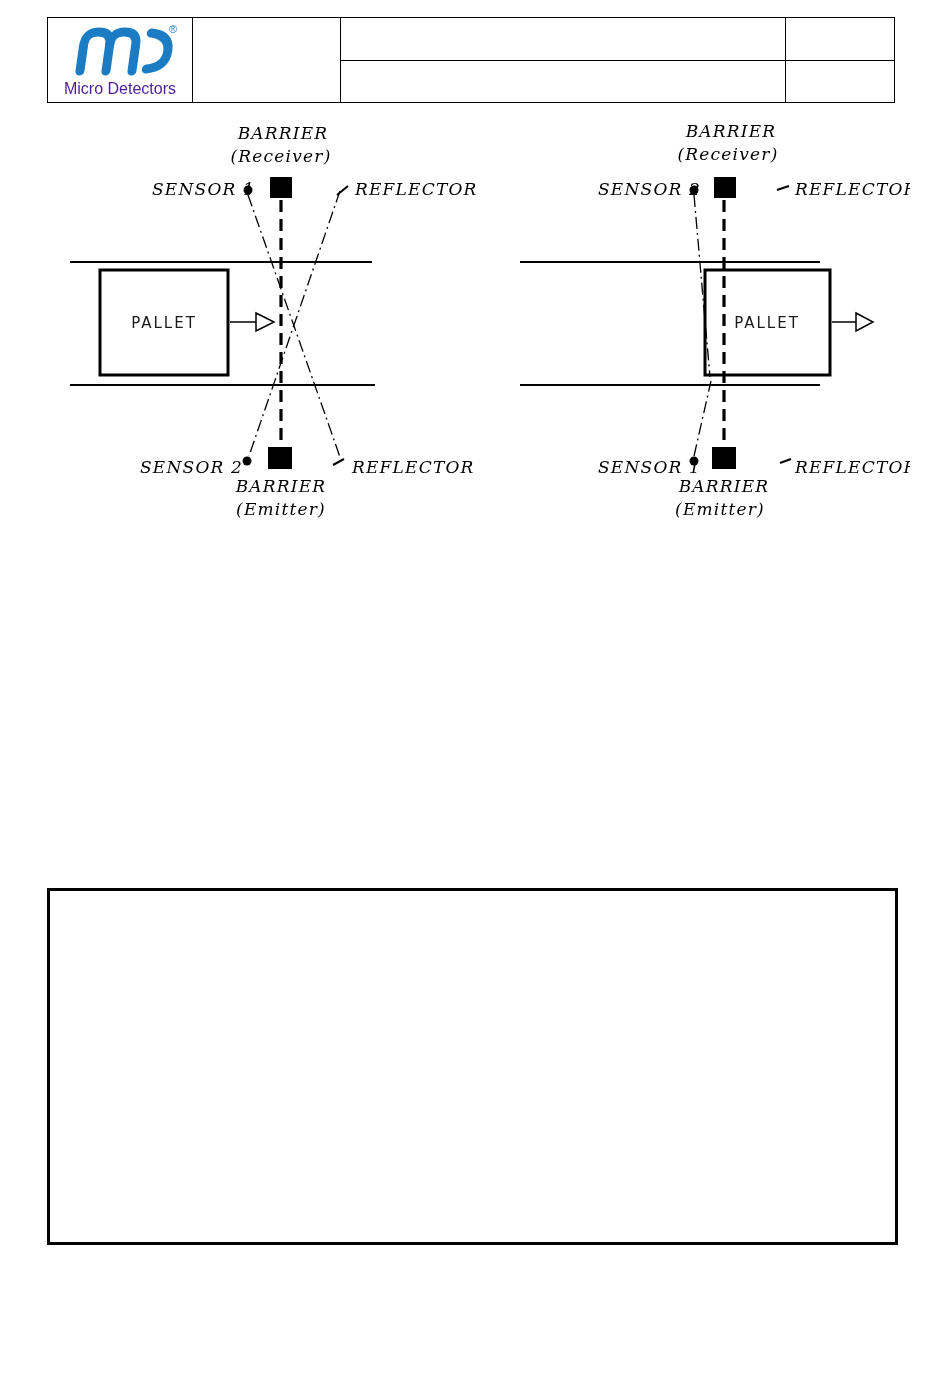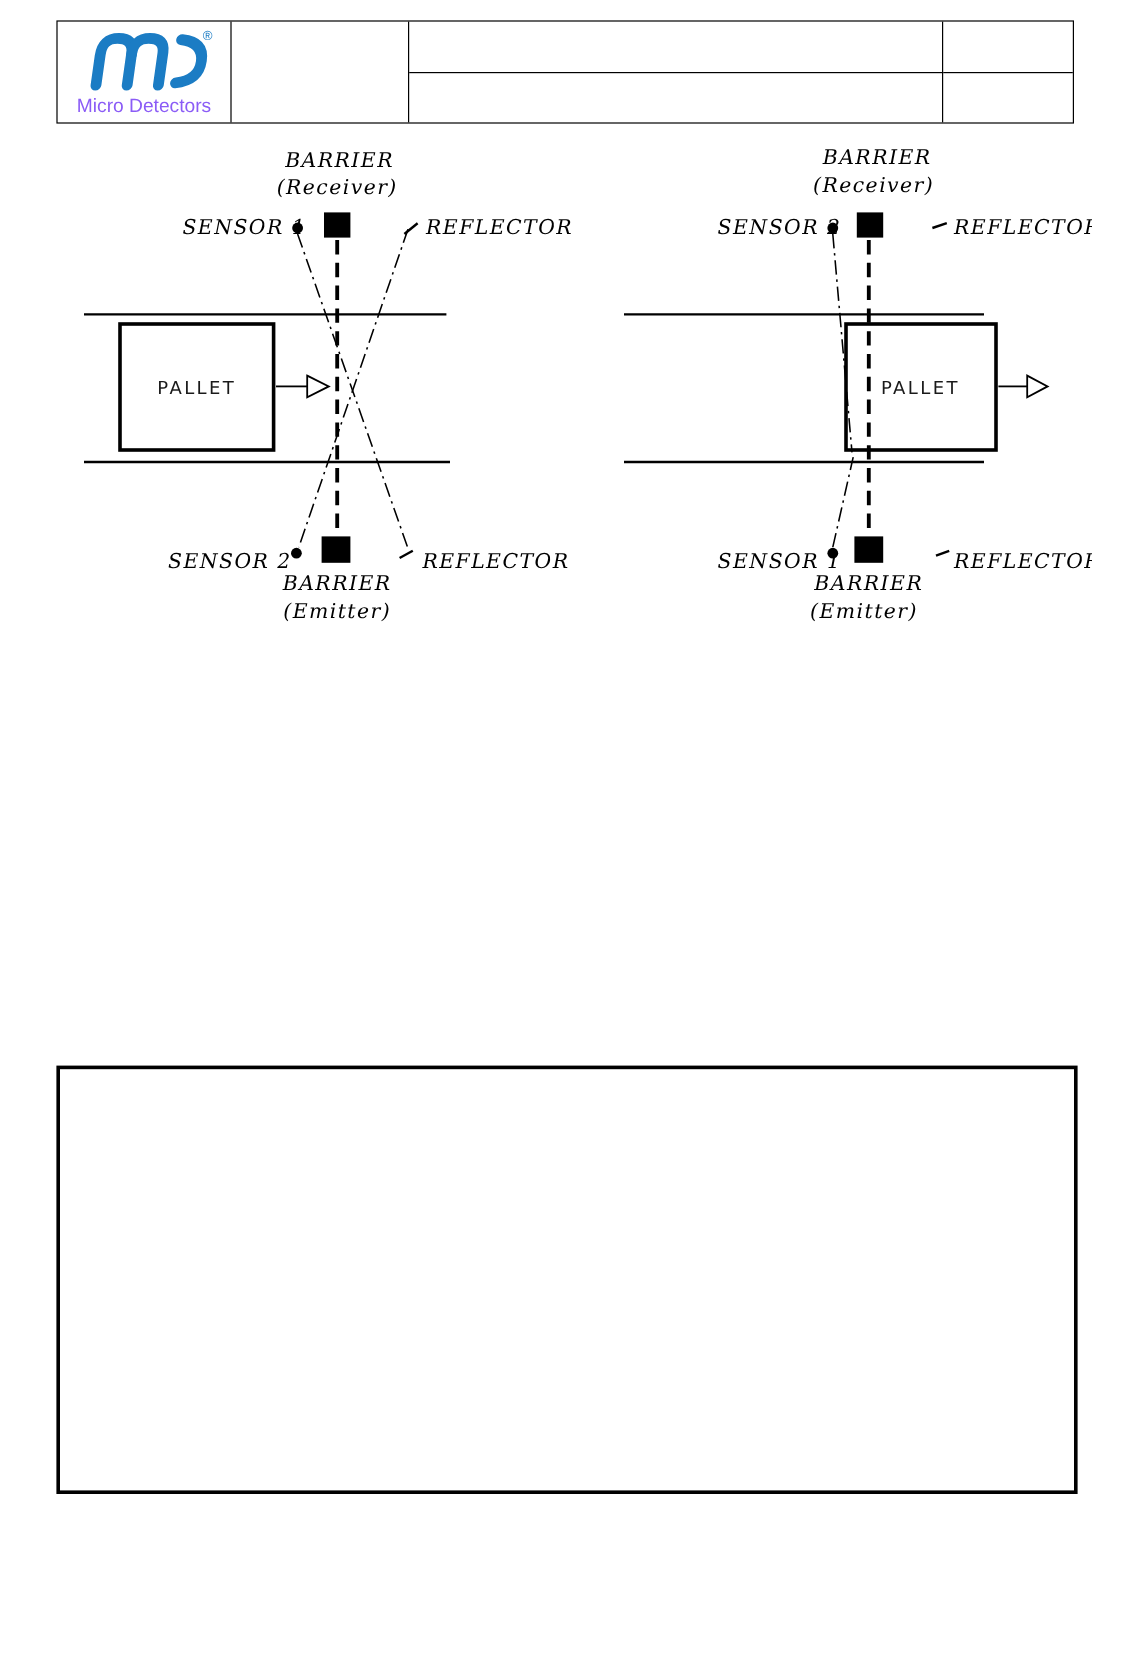--- a/index.html
+++ b/index.html
@@ -38,21 +38,21 @@
   .cell-2 { width: 148px; }
   .cell-3 { width: 445px; display: flex; flex-direction: column; }
   .cell-4 { flex: 1; display: flex; flex-direction: column; }
   .row-top { height: 43px; border-bottom: 1px solid #000; }
   .row-bottom { flex: 1; }
 
   .logo-text {
     font-family: "Liberation Sans", sans-serif;
     font-size: 16px;
     font-weight: 500;
-    color: #8b5cf6;
+    color: #4c1d95;
     margin-top: 1px;
     white-space: nowrap;
   }
 
   
   .diagram-svg {
     position: absolute;
     left: 50px;
     top: 115px;
     width: 860px;

